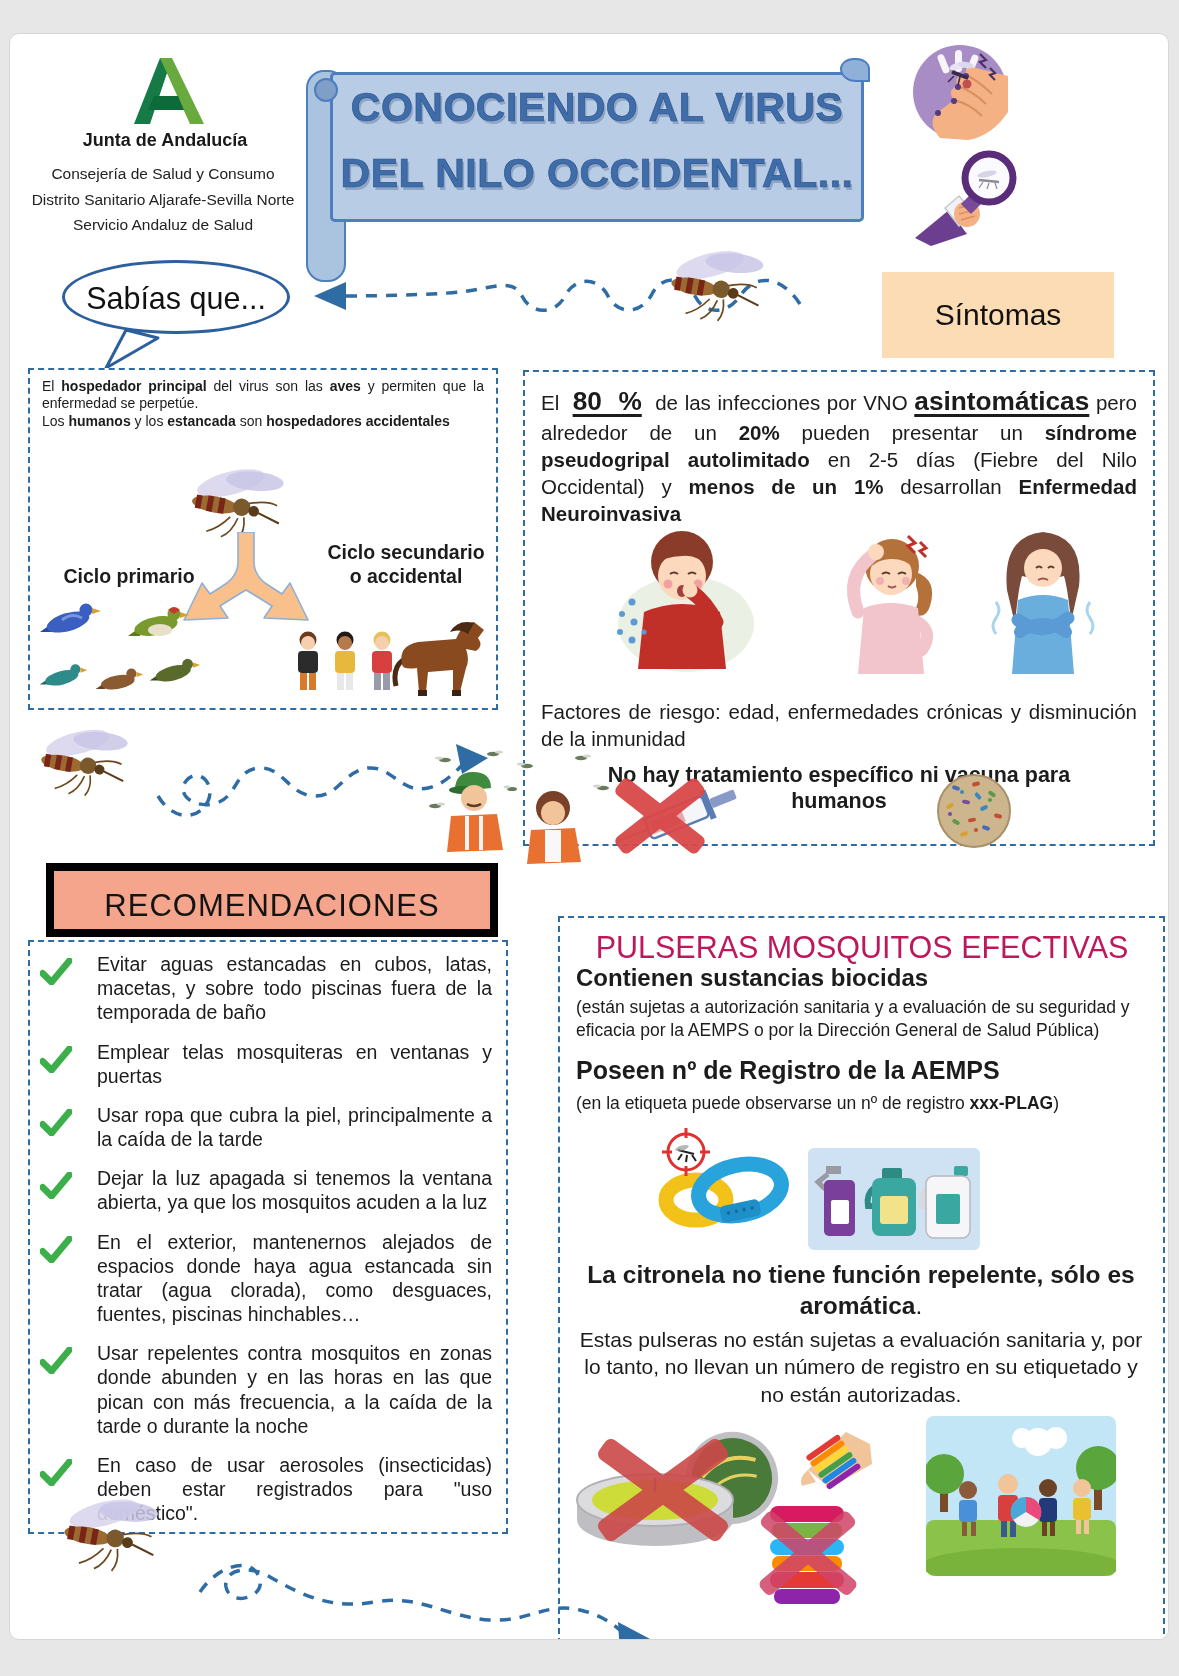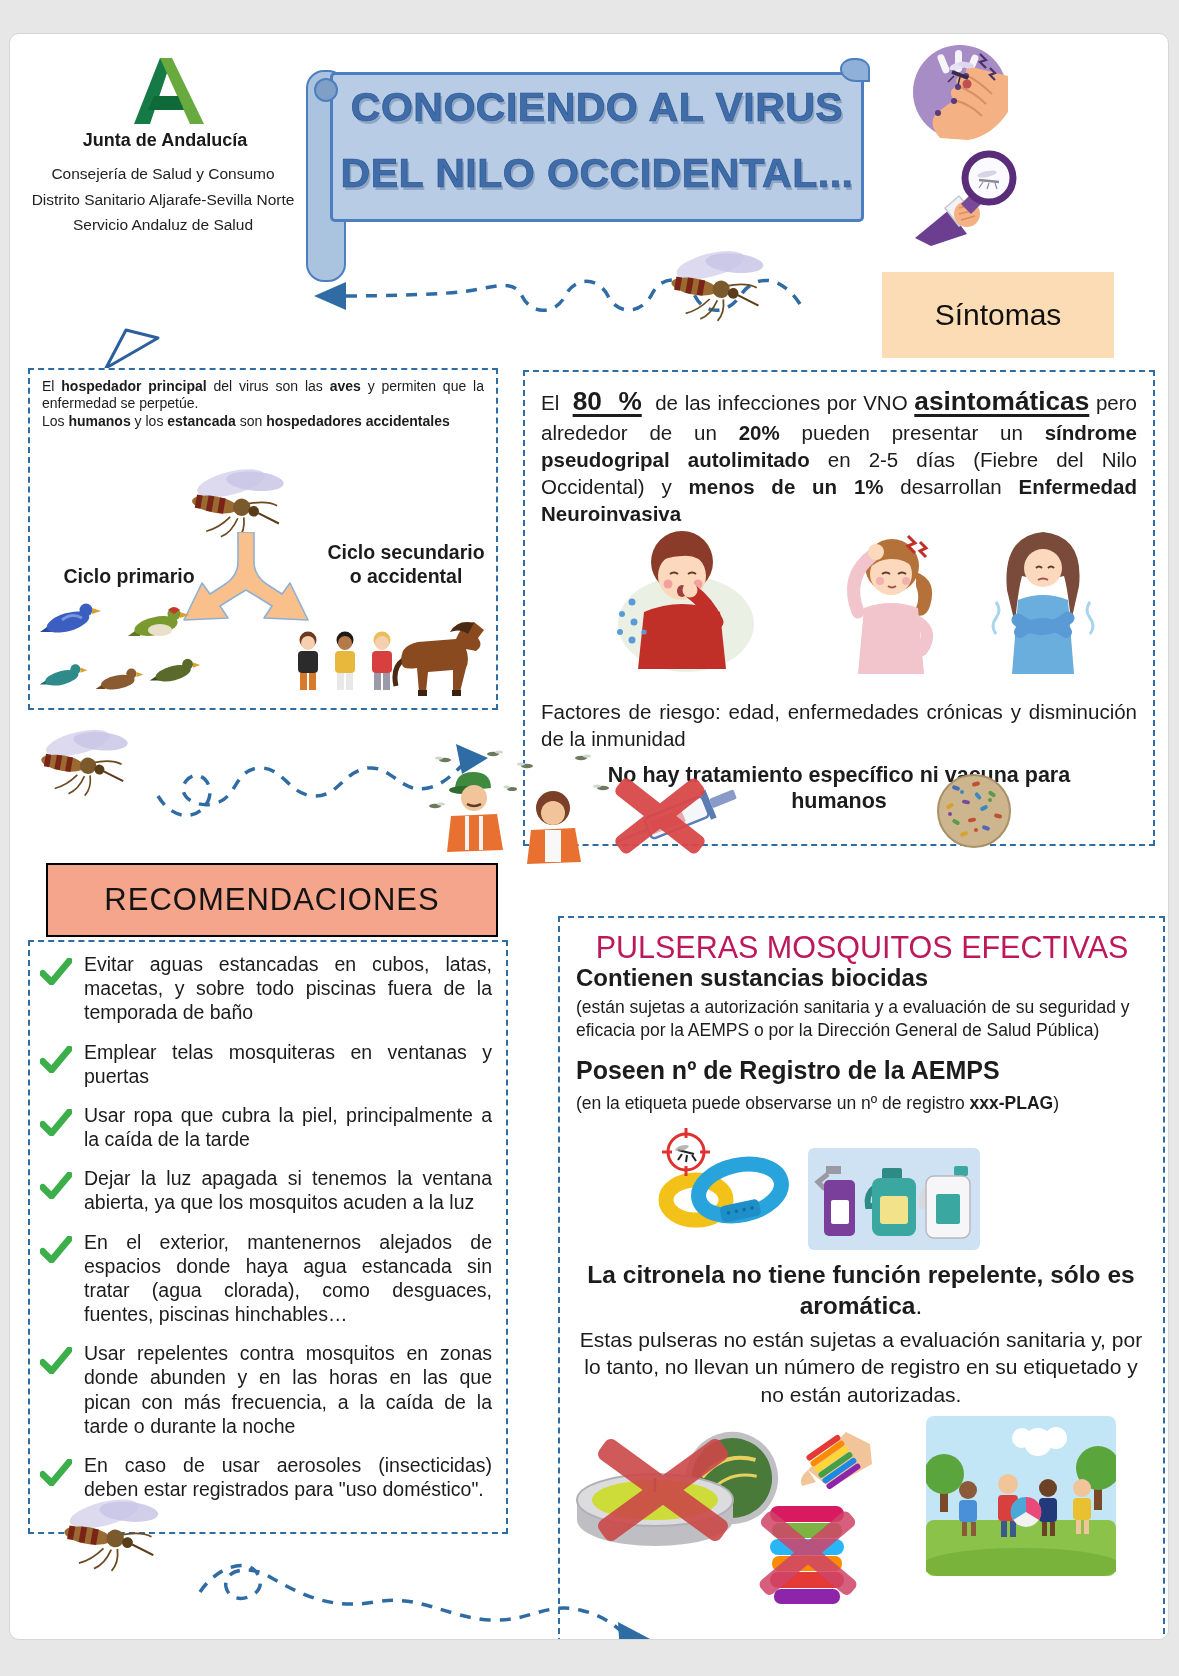--- a/index.html
+++ b/index.html
@@ -27,25 +27,25 @@
   .dashed-box { border:2.5px dashed #2e6ca3; background:#fff; }
 
   .body-text { font-size:14px; line-height:1.24; text-align:justify; white-space:pre-wrap; }
   .rbody { font-size:20.5px; line-height:1.32; text-align:justify; white-space:pre-wrap; }
   .b { font-weight:bold; }
   .u { text-decoration:underline; text-decoration-thickness:2.5px; text-underline-offset:4px; }
   .big { font-size:1.28em; }
   .cycle-label { font-weight:bold; font-size:19.5px; text-align:center; line-height:1.25; }
 
   .no-treat { font-weight:bold; font-size:21.5px; text-align:center; line-height:1.22; }
-  .reco-title { width:452px; height:74px; background:#f4a58b; border:2px solid #000000;
+  .reco-title { width:452px; height:74px; background:#f4a58b; border:8px solid #000000;
                 text-align:center; line-height:70px; font-size:31px; letter-spacing:1px; color:#141414; }
 
   .check-list { display:flex; flex-direction:column; gap:15px; }
-  .check-item { display:flex; gap:12px; }
+  .check-item { display:flex; gap:25px; }
   .check { width:32px; height:27px; flex:0 0 32px; margin-top:6px; }
   .check-text { font-size:19.5px; line-height:1.24; text-align:justify; flex:1; }
 
   .p-title { text-align:center; font-size:30.5px; color:#be185d; }
   .p-bold { font-size:24px; font-weight:bold; }
   .p-note { font-size:17.5px; line-height:1.3; }
   .p-bold2 { font-size:25px; font-weight:bold; }
   .citronela { text-align:center; font-size:24.5px; line-height:1.25; }
   .cit-note { text-align:center; font-size:21px; line-height:1.3; }
 </style>
@@ -497,20 +497,21 @@
     <div class="abs banner-text" style="left:24px;top:94px">DEL NILO OCCIDENTAL...</div>
   </div>
 
   <svg class="abs" style="left:900px;top:8px;width:100px;height:100px">
       <use href="#sym-bite"></use>
     </svg>
   <svg class="abs" style="left:905px;top:112px;width:112px;height:100px">
       <use href="#sym-magnifier"></use>
     </svg>
 
+  <div class="abs bubble" style="left:52px;top:226px">Sabías que...</div>
   <svg class="abs" style="left:90px;top:294px;width:64px;height:46px">
     <polygon points="6,40 26,2 58,10" fill="#ffffff" stroke="#2c5f9e" stroke-width="3" stroke-linejoin="round"></polygon>
   </svg>
 
   <svg class="abs" style="left:300px;top:210px;width:500px;height:90px">
     <path d="M490 60 C470 30 445 30 430 52 C418 70 395 72 385 52 C376 32 352 30 342 50 C332 70 308 72 298 52 C289 33 265 32 255 52 C246 70 222 72 212 52 C203 33 180 45 150 48 C120 51 60 52 34 52" fill="none" stroke="#2e6ca3" stroke-width="3.5" stroke-dasharray="11 9"></path>
     <polygon points="36,38 4,52 36,66" fill="#2e6ca3"></polygon>
   </svg>
   <svg class="abs" style="left:640px;top:206px;width:140px;height:82px">
       <use href="#sym-mosquito"></use>

